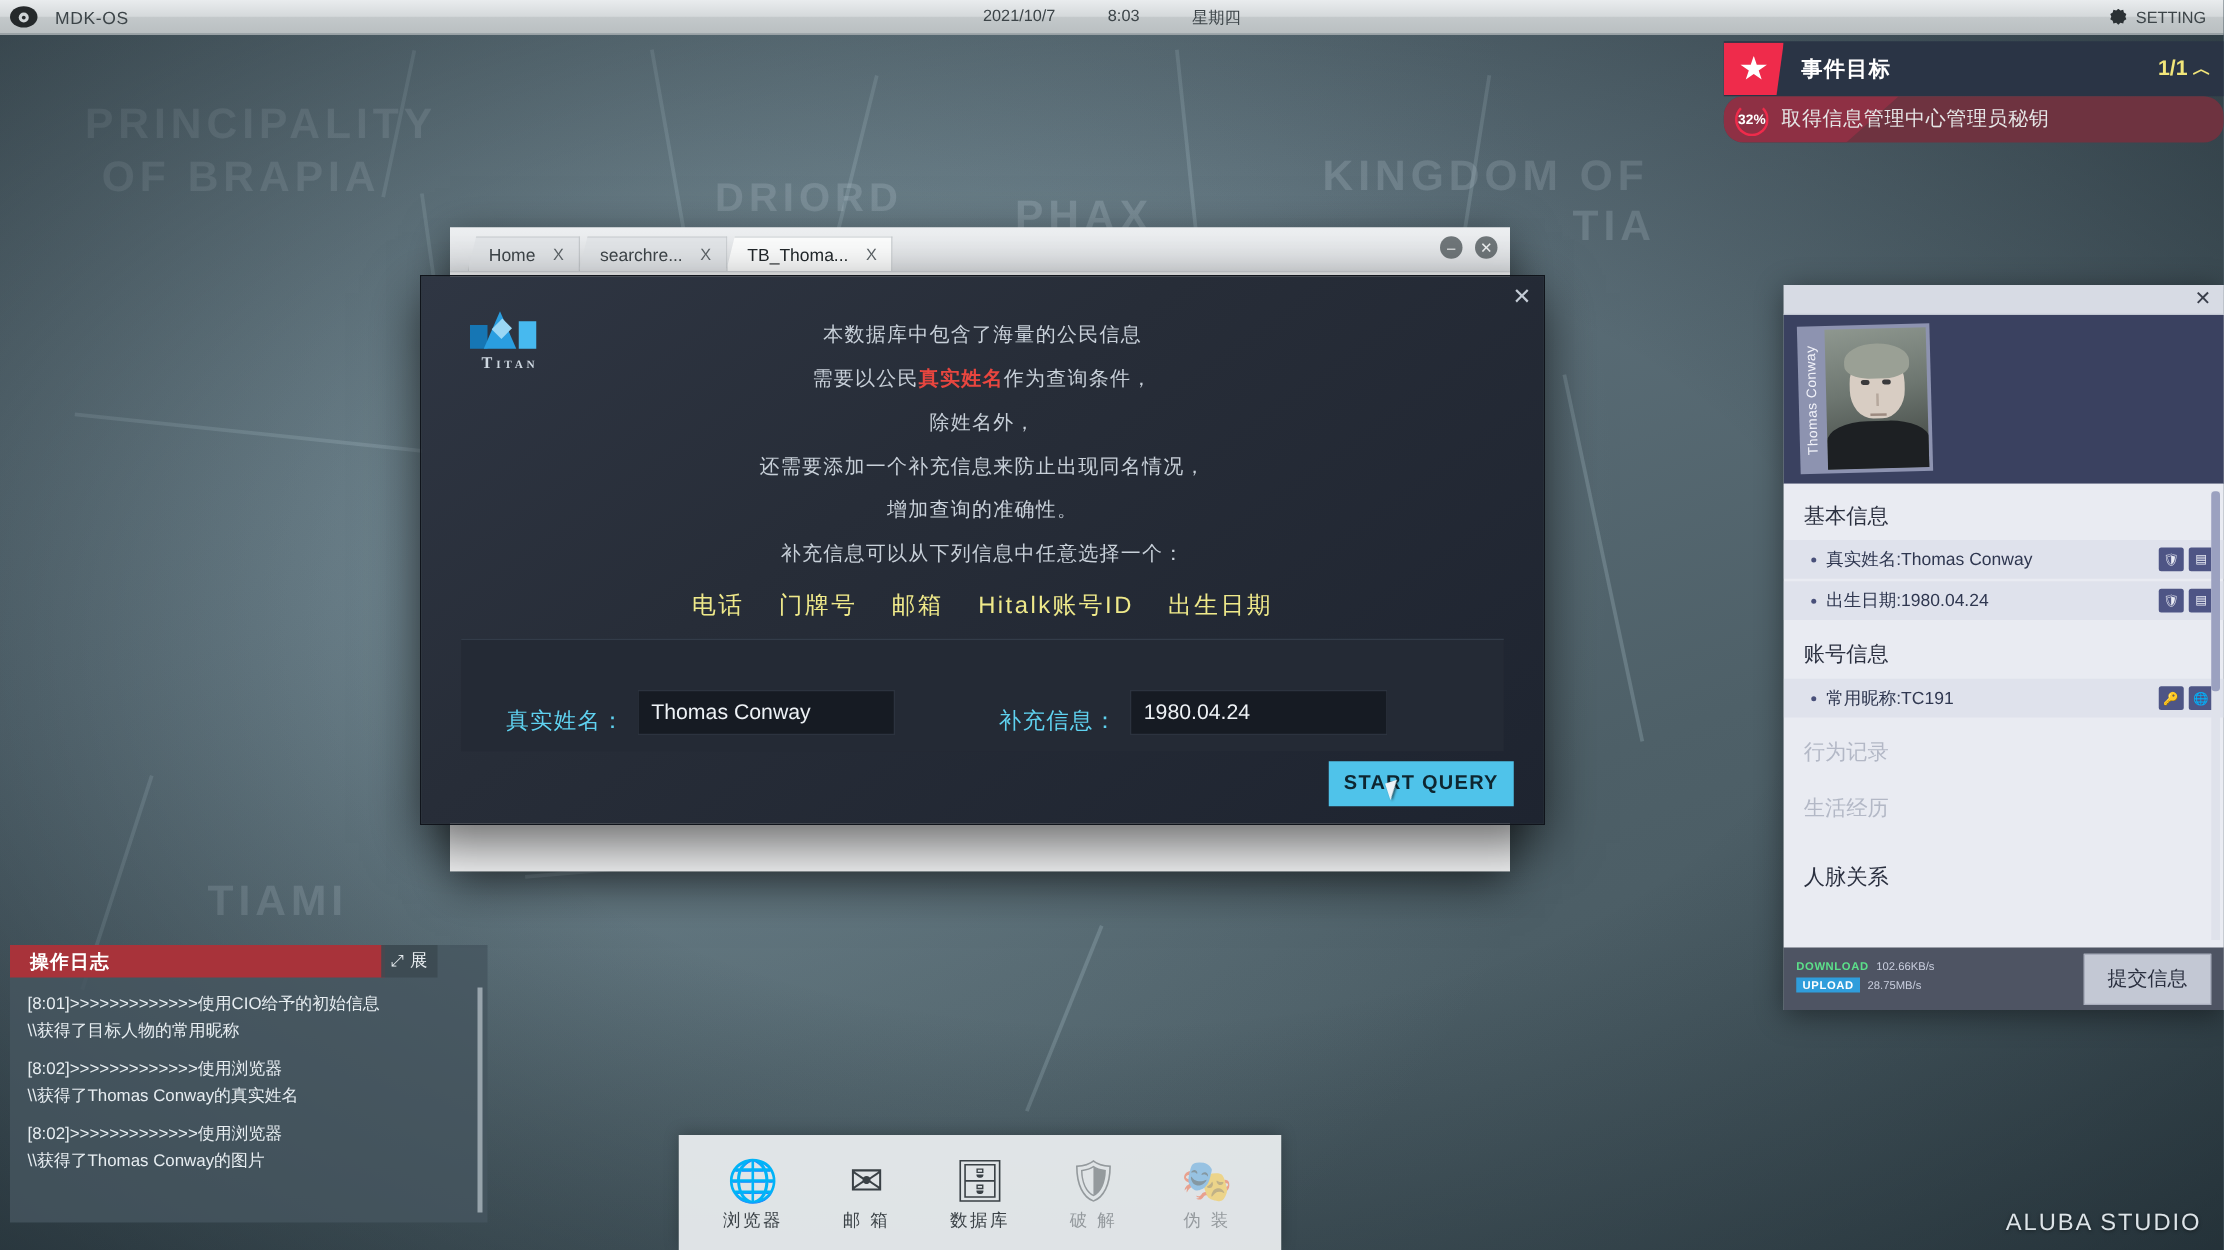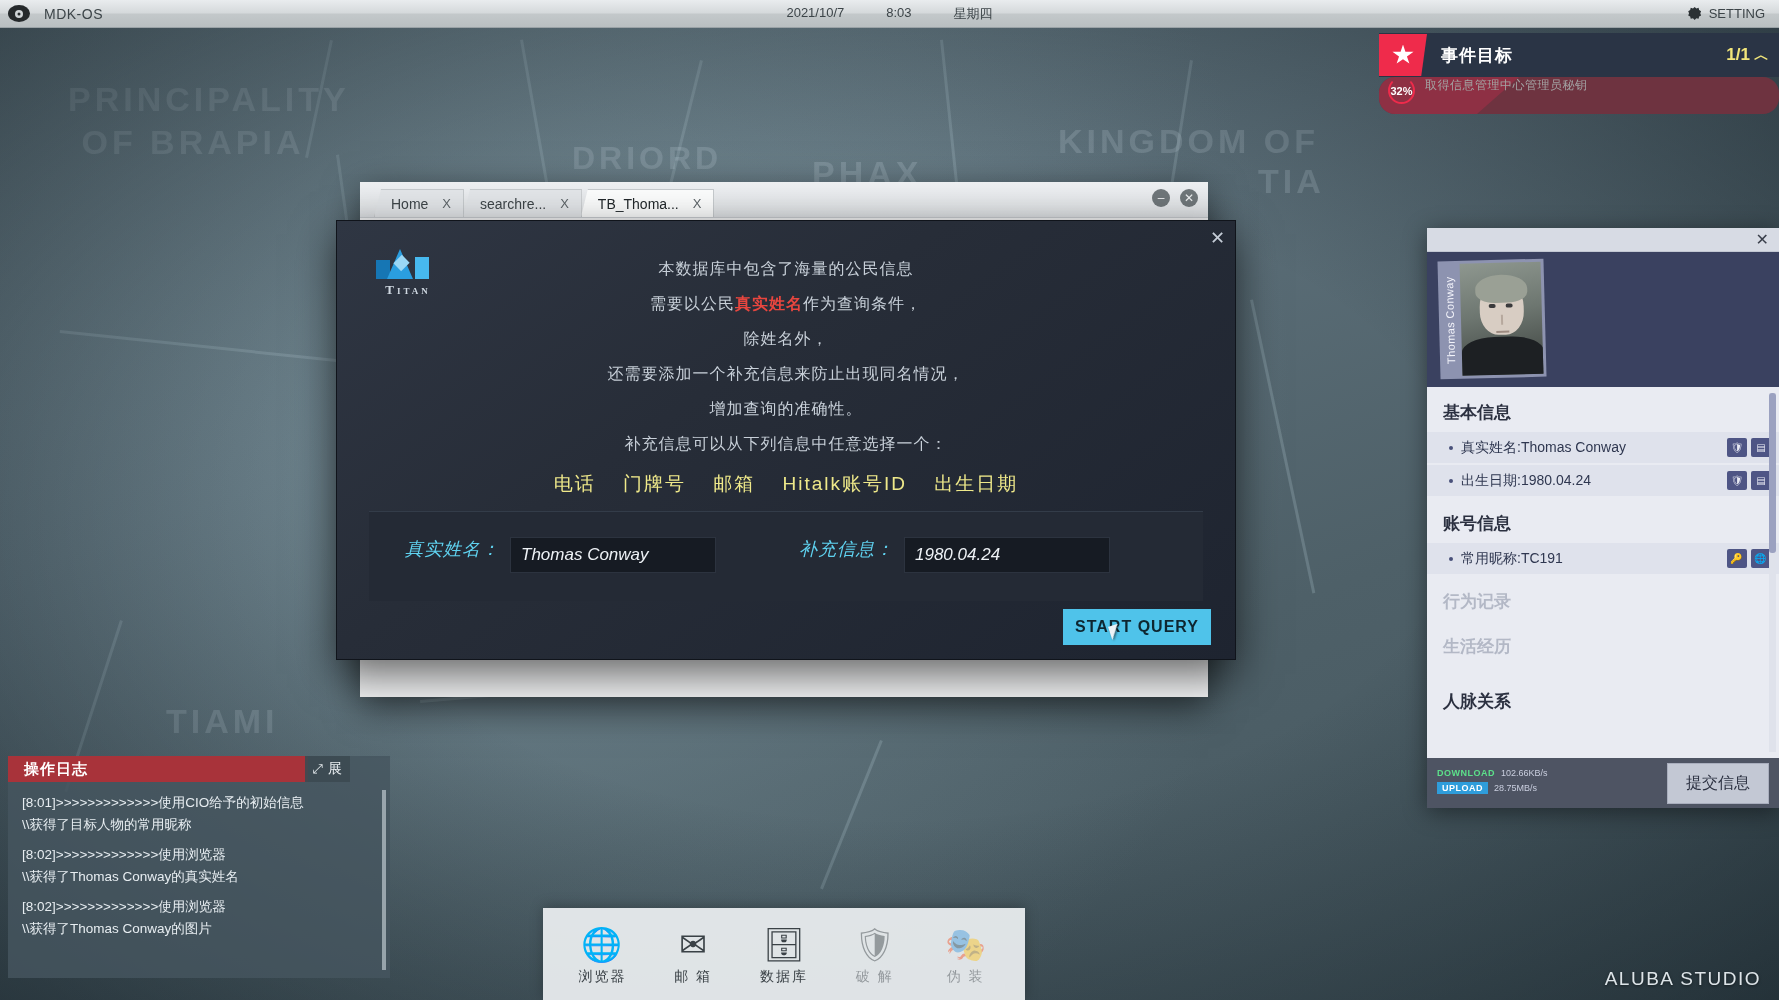--- a/index.html
+++ b/index.html
@@ -75,35 +75,35 @@
   }
   #quest .star i{
     width:22px;height:21px;background:#fff;
     clip-path:polygon(50% 0,61% 35%,98% 35%,68% 57%,79% 91%,50% 70%,21% 91%,32% 57%,2% 35%,39% 35%);
     display:block;
   }
   #quest .qtitle{ color:#fff; font-size:17px; font-weight:bold; margin-left:14px; letter-spacing:1px;}
   #quest .qcount{ margin-left:auto; margin-right:10px; color:#f2e67a; font-size:17px; font-weight:bold; display:flex; align-items:center; gap:4px;}
   #quest .chev{ color:#f2e67a; font-size:15px; }
   #quest .qrow{
-    height:37px; background:#6e3340; display:flex; position:relative;
+    height:37px; background:#6e3340; display:flex; align-items:center; position:relative;
     overflow:hidden;
     border-radius:16px;
   }
   #quest .qrow:before{
     content:""; position:absolute; left:0; top:0; bottom:0; width:140px;
     background:#8e3044; clip-path:polygon(0 0,100% 0,70% 100%,0 100%);
   }
   #quest .pct{
     position:relative; z-index:2; margin-left:9px; width:27px;height:27px;
     border-radius:50%; border:2px solid #ef2b4b; border-top-color:transparent;
     display:flex;align-items:center;justify-content:center;
     color:#fff; font-size:11px; font-weight:bold;
   }
-  #quest .qtext{ position:relative; z-index:2; color:#a3a3a3; font-size:12px; margin-left:10px; letter-spacing:.5px;}
+  #quest .qtext{ position:relative; z-index:2; color:#e5e5e5; font-size:16px; margin-left:10px; letter-spacing:.5px;}
 
   
   #person{
     position:absolute; top:228px; right:0; width:352px; height:580px; z-index:30;
     background:#e6e9f0;
     box-shadow:0 4px 22px rgba(0,0,0,.45);
     display:flex; flex-direction:column;
   }
   #person .ptitlebar{
     height:24px; background:#d7dbe4; display:flex; align-items:center; justify-content:flex-end;
@@ -134,21 +134,21 @@
   .pfBody{ position:absolute; left:50%; bottom:0; transform:translateX(-50%); width:82px;height:38px;
     border-radius:40% 40% 0 0; background:#1d2023;}
   .pfEyeL,.pfEyeR{ position:absolute; width:7px;height:4px; background:#3a3a3c; border-radius:2px; top:37%;}
   .pfEyeL{ left:34%; } .pfEyeR{ left:56%; }
   .pfNose{ position:absolute; left:49%; top:46%; width:2px;height:10px;background:#b6a89d;}
   .pfMouth{ position:absolute; left:43%; top:61%; width:13px;height:2px;background:#9c8a80;}
 
   #person .pbody{ flex:1; overflow:hidden; position:relative; background:#e9ebf2; }
   #person .scrolltrack{ position:absolute; right:3px; top:6px; bottom:6px; width:7px; background:#dfe2eb;}
   #person .scrollthumb{ position:absolute; right:3px; top:6px; width:7px; height:160px; background:#9ba1c0; border-radius:3px;}
-  .sect{ font-size:17px; font-weight:bold; color:#2b3040; padding:14px 0 8px 16px;}
+  .sect{ font-size:17px; font-weight:normal; color:#2b3040; padding:14px 0 8px 16px;}
   .sect.dim{ color:#b3b8c6; }
   .infoRow{
     display:flex; align-items:center; height:31px; padding-left:22px; padding-right:8px;
     background:#dfe2ec; margin-bottom:2px; font-size:14px; color:#2f3750;
   }
   .infoRow .dot{ width:4px;height:4px;border-radius:50%;background:#49507a; margin-right:8px; flex:none;}
   .infoRow .txt{ flex:1; }
   .minibtn{
     width:20px;height:19px;background:#4e5585;border-radius:2px;margin-left:4px;
     display:flex;align-items:center;justify-content:center;color:#e9ebf4;font-size:10px;
@@ -227,21 +227,21 @@
   .tline .hl{ color:#e8463f; font-weight:bold; }
   .toptions{
     text-align:center; font-size:19px; color:#efe98a; letter-spacing:2px; margin-top:16px;
   }
   .toptions span{ margin:0 10px; }
 
   .tformbox{
     position:absolute; left:32px; right:32px; top:290px; height:90px;
     background:#242a35; border-top:1px solid #333c49;
   }
-  .tfield{ position:absolute; top:25px; display:flex; align-items:flex-start; gap:10px;font-style:italic;}
+  .tfield{ position:absolute; top:40px; display:flex; align-items:flex-end; gap:10px;}
   .tfield .lbl{ color:#5fd2f0; font-size:18px; letter-spacing:1px;}
   .tfield .inp{
     width:206px; height:36px; background:#161b23; border:1px solid #2c333f;
     color:#eef2f6; font-size:17px; display:flex; align-items:center; padding:0 10px;
   }
   #f1{ left:36px; }
   #f2{ left:430px; }
   .tbtn{
     position:absolute; right:24px; bottom:14px;
     width:148px; height:36px; background:#4fc3ea; color:#0e2630;

